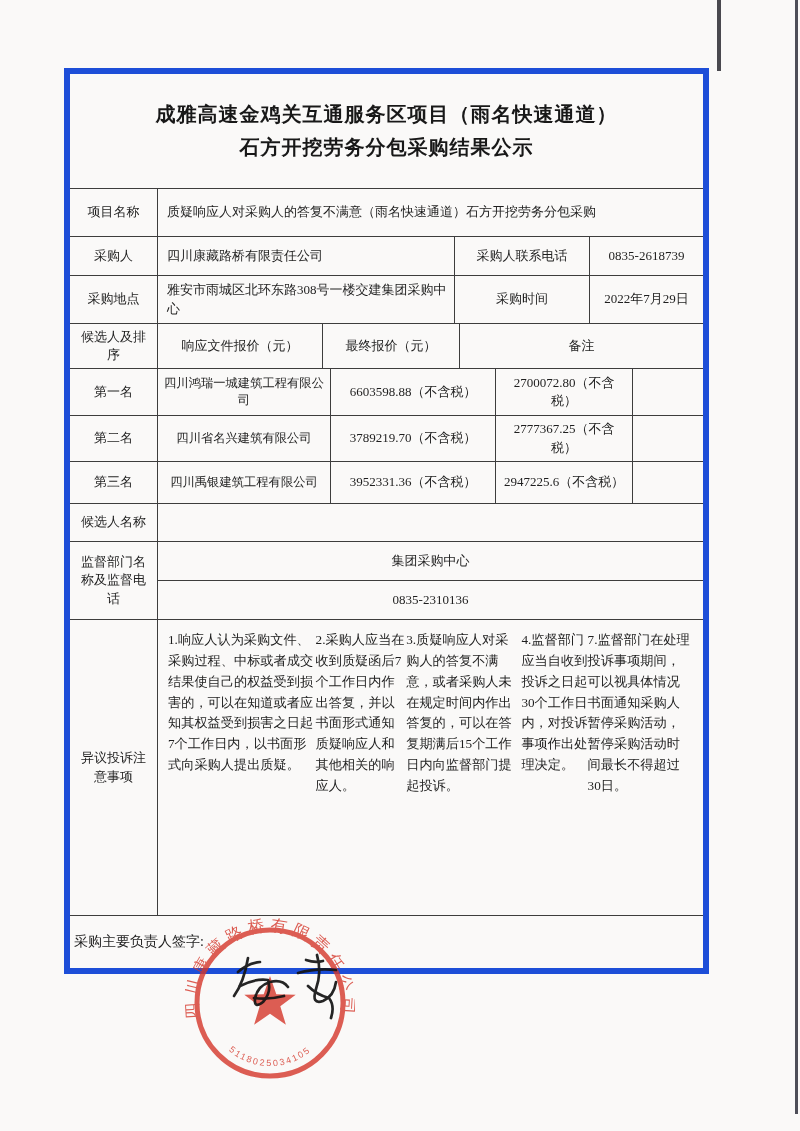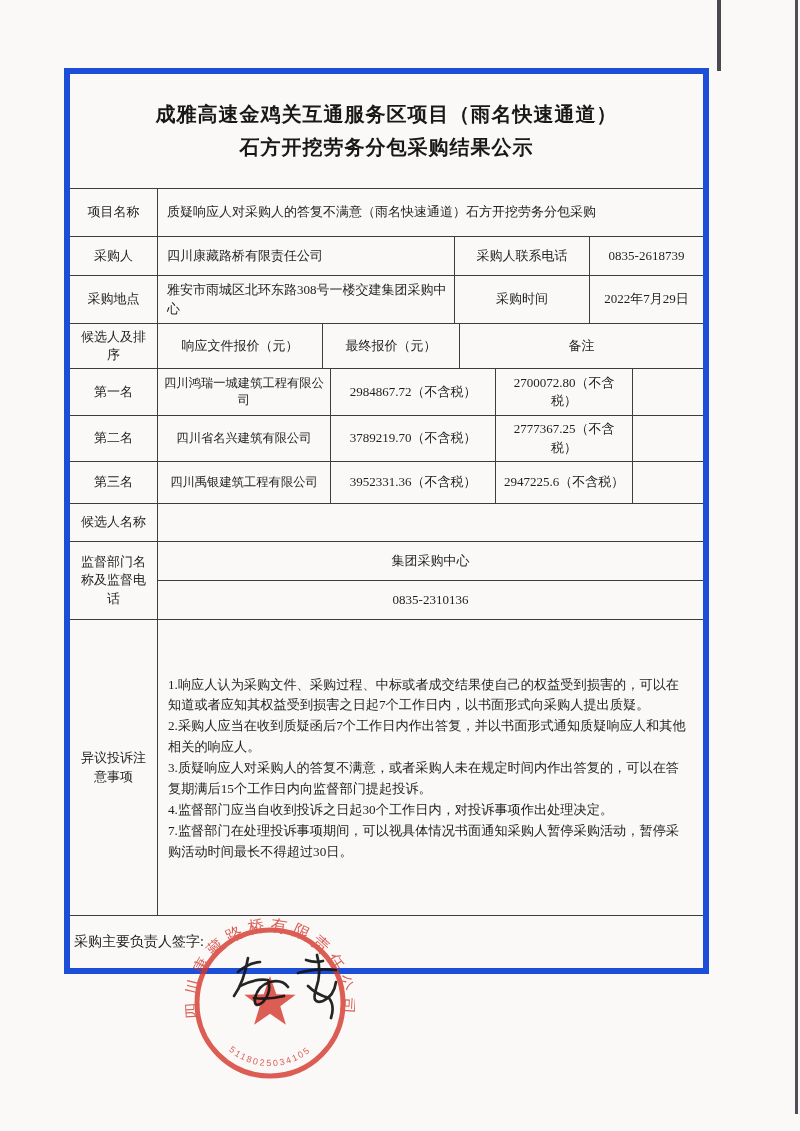--- a/index.html
+++ b/index.html
@@ -53,21 +53,21 @@
   .c-final{width:137px;flex:none;}
 
   
   .sup-right{flex:1;display:flex;flex-direction:column;}
   .sup-sub{flex:1;display:flex;align-items:center;justify-content:center;
     border-bottom:1.5px solid #3d3d3d;font-size:13px;box-sizing:border-box;}
   .sup-sub.last{border-bottom:none;}
 
   
   .obj-content{flex:1;padding:10px 12px 8px 10px;font-size:13.2px;line-height:1.58;
-    display:flex;flex-direction:column;justify-content:center;text-align:left;box-sizing:border-box;}
+    display:flex;flex-direction:row;justify-content:center;text-align:left;box-sizing:border-box;}
   .obj-item{margin:0;}
 
   
   .sign-cell{flex:1;display:flex;align-items:center;font-size:14px;padding-left:4px;box-sizing:border-box;}
 
   .seal{position:absolute;left:185px;top:918px;pointer-events:none;}
   .handsign{position:absolute;left:224px;top:946px;pointer-events:none;}
 </style>
 </head>
 <body>
@@ -107,21 +107,21 @@
   <div class="row h-chead">
     <div class="cell label-col">候选人及排序</div>
     <div class="cell c-doc">响应文件报价（元）</div>
     <div class="cell c-final">最终报价（元）</div>
     <div class="cell flex1 last">备注</div>
   </div>
 
   <div class="row h-c1">
     <div class="cell label-col">第一名</div>
     <div class="cell c-name">四川鸿瑞一城建筑工程有限公司</div>
-    <div class="cell c-doc">2984867.72（不含税）</div>
+    <div class="cell c-doc">6603598.88（不含税）</div>
     <div class="cell c-final">2700072.80（不含税）</div>
     <div class="cell flex1 last"></div>
   </div>
 
   <div class="row h-c2">
     <div class="cell label-col">第二名</div>
     <div class="cell c-name">四川省名兴建筑有限公司</div>
     <div class="cell c-doc">3789219.70（不含税）</div>
     <div class="cell c-final">2777367.25（不含税）</div>
     <div class="cell flex1 last"></div>

